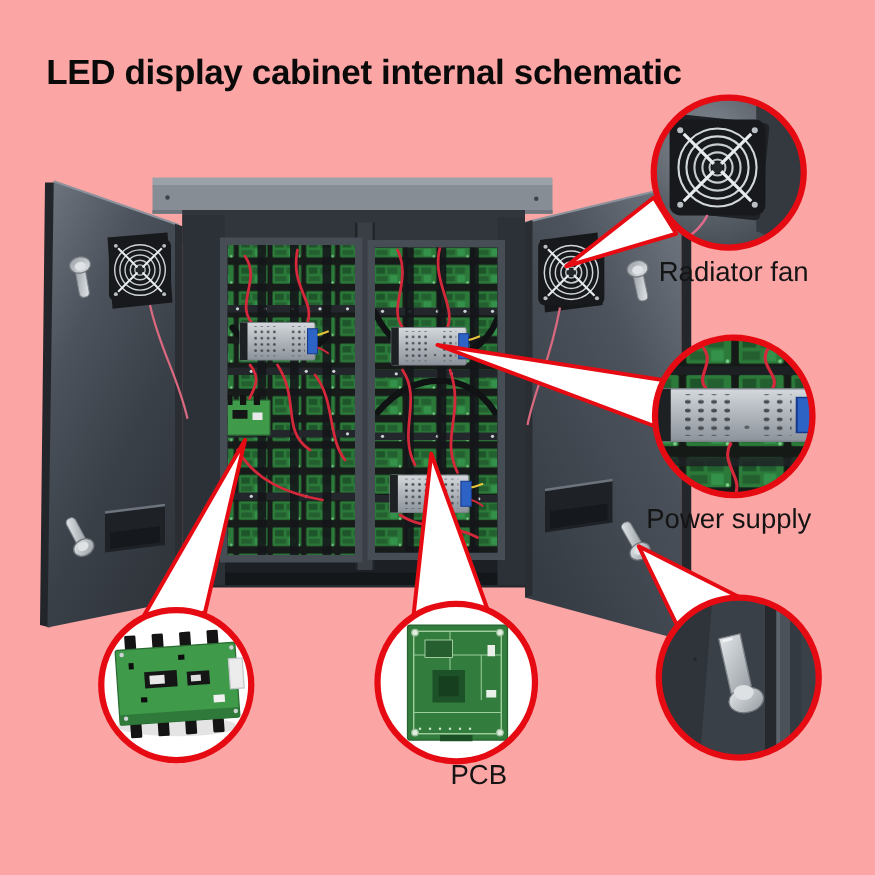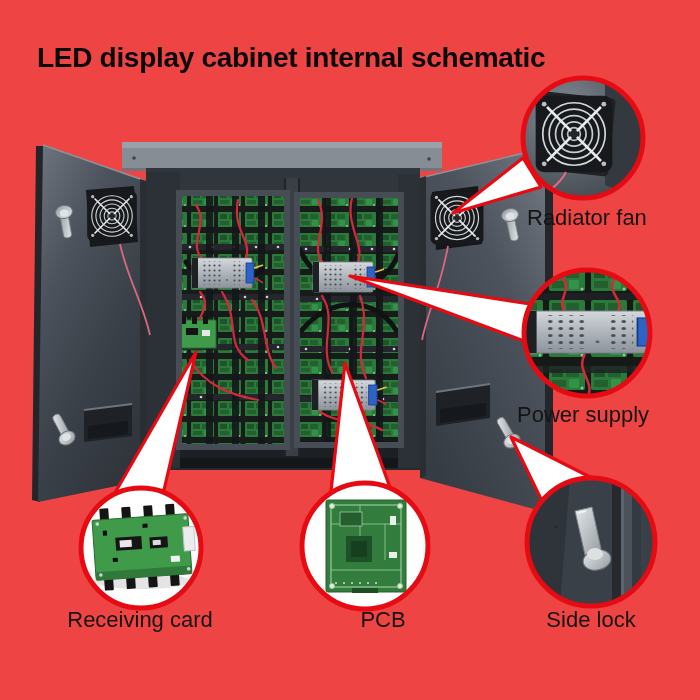--- a/index.html
+++ b/index.html
@@ -1,16 +1,16 @@
 <!DOCTYPE html>
 <html><head>
 <meta charset="utf-8">
 <style>
   html,body{margin:0;padding:0;background:#fff;}
-  #stage{position:relative;width:700px;height:700px;background:#ef4444;overflow:hidden;
+  #stage{position:relative;width:700px;height:700px;background:#fca5a5;overflow:hidden;
          font-family:"Liberation Sans",sans-serif;}
   #scene{position:absolute;left:0;top:0;}
   .title{position:absolute;left:37px;top:42px;font-size:28px;font-weight:bold;
          color:#0a0a0a;letter-spacing:-0.3px;white-space:nowrap;}
   .callout-label{position:absolute;font-size:22px;color:#141414;white-space:nowrap;}
   .lbl-fan{left:527px;top:205px;}
   .lbl-power{left:517px;top:402px;}
   .lbl-recv{left:140px;top:607px;transform:translateX(-50%);}
   .lbl-pcb{left:383px;top:607px;transform:translateX(-50%);}
   .lbl-lock{left:591px;top:607px;transform:translateX(-50%);}
@@ -375,16 +375,14 @@
         <ellipse cx="595" cy="554" rx="8" ry="6" fill="#dde1e4"></ellipse>
         <line x1="578" y1="513" x2="586" y2="511" stroke="#f0f2f4" stroke-width="2"></line>
       </g>
       <circle cx="591" cy="542" r="64" fill="none" stroke="#e60b12" stroke-width="5"></circle>
     </g>
   </svg>
 
   <div class="title">LED display cabinet internal schematic</div>
   <div class="callout-label lbl-fan">Radiator fan</div>
   <div class="callout-label lbl-power">Power supply</div>
-  <div class="callout-label lbl-recv">Receiving card</div>
   <div class="callout-label lbl-pcb">PCB</div>
-  <div class="callout-label lbl-lock">Side lock</div>
 </div>
 
 </body></html>

